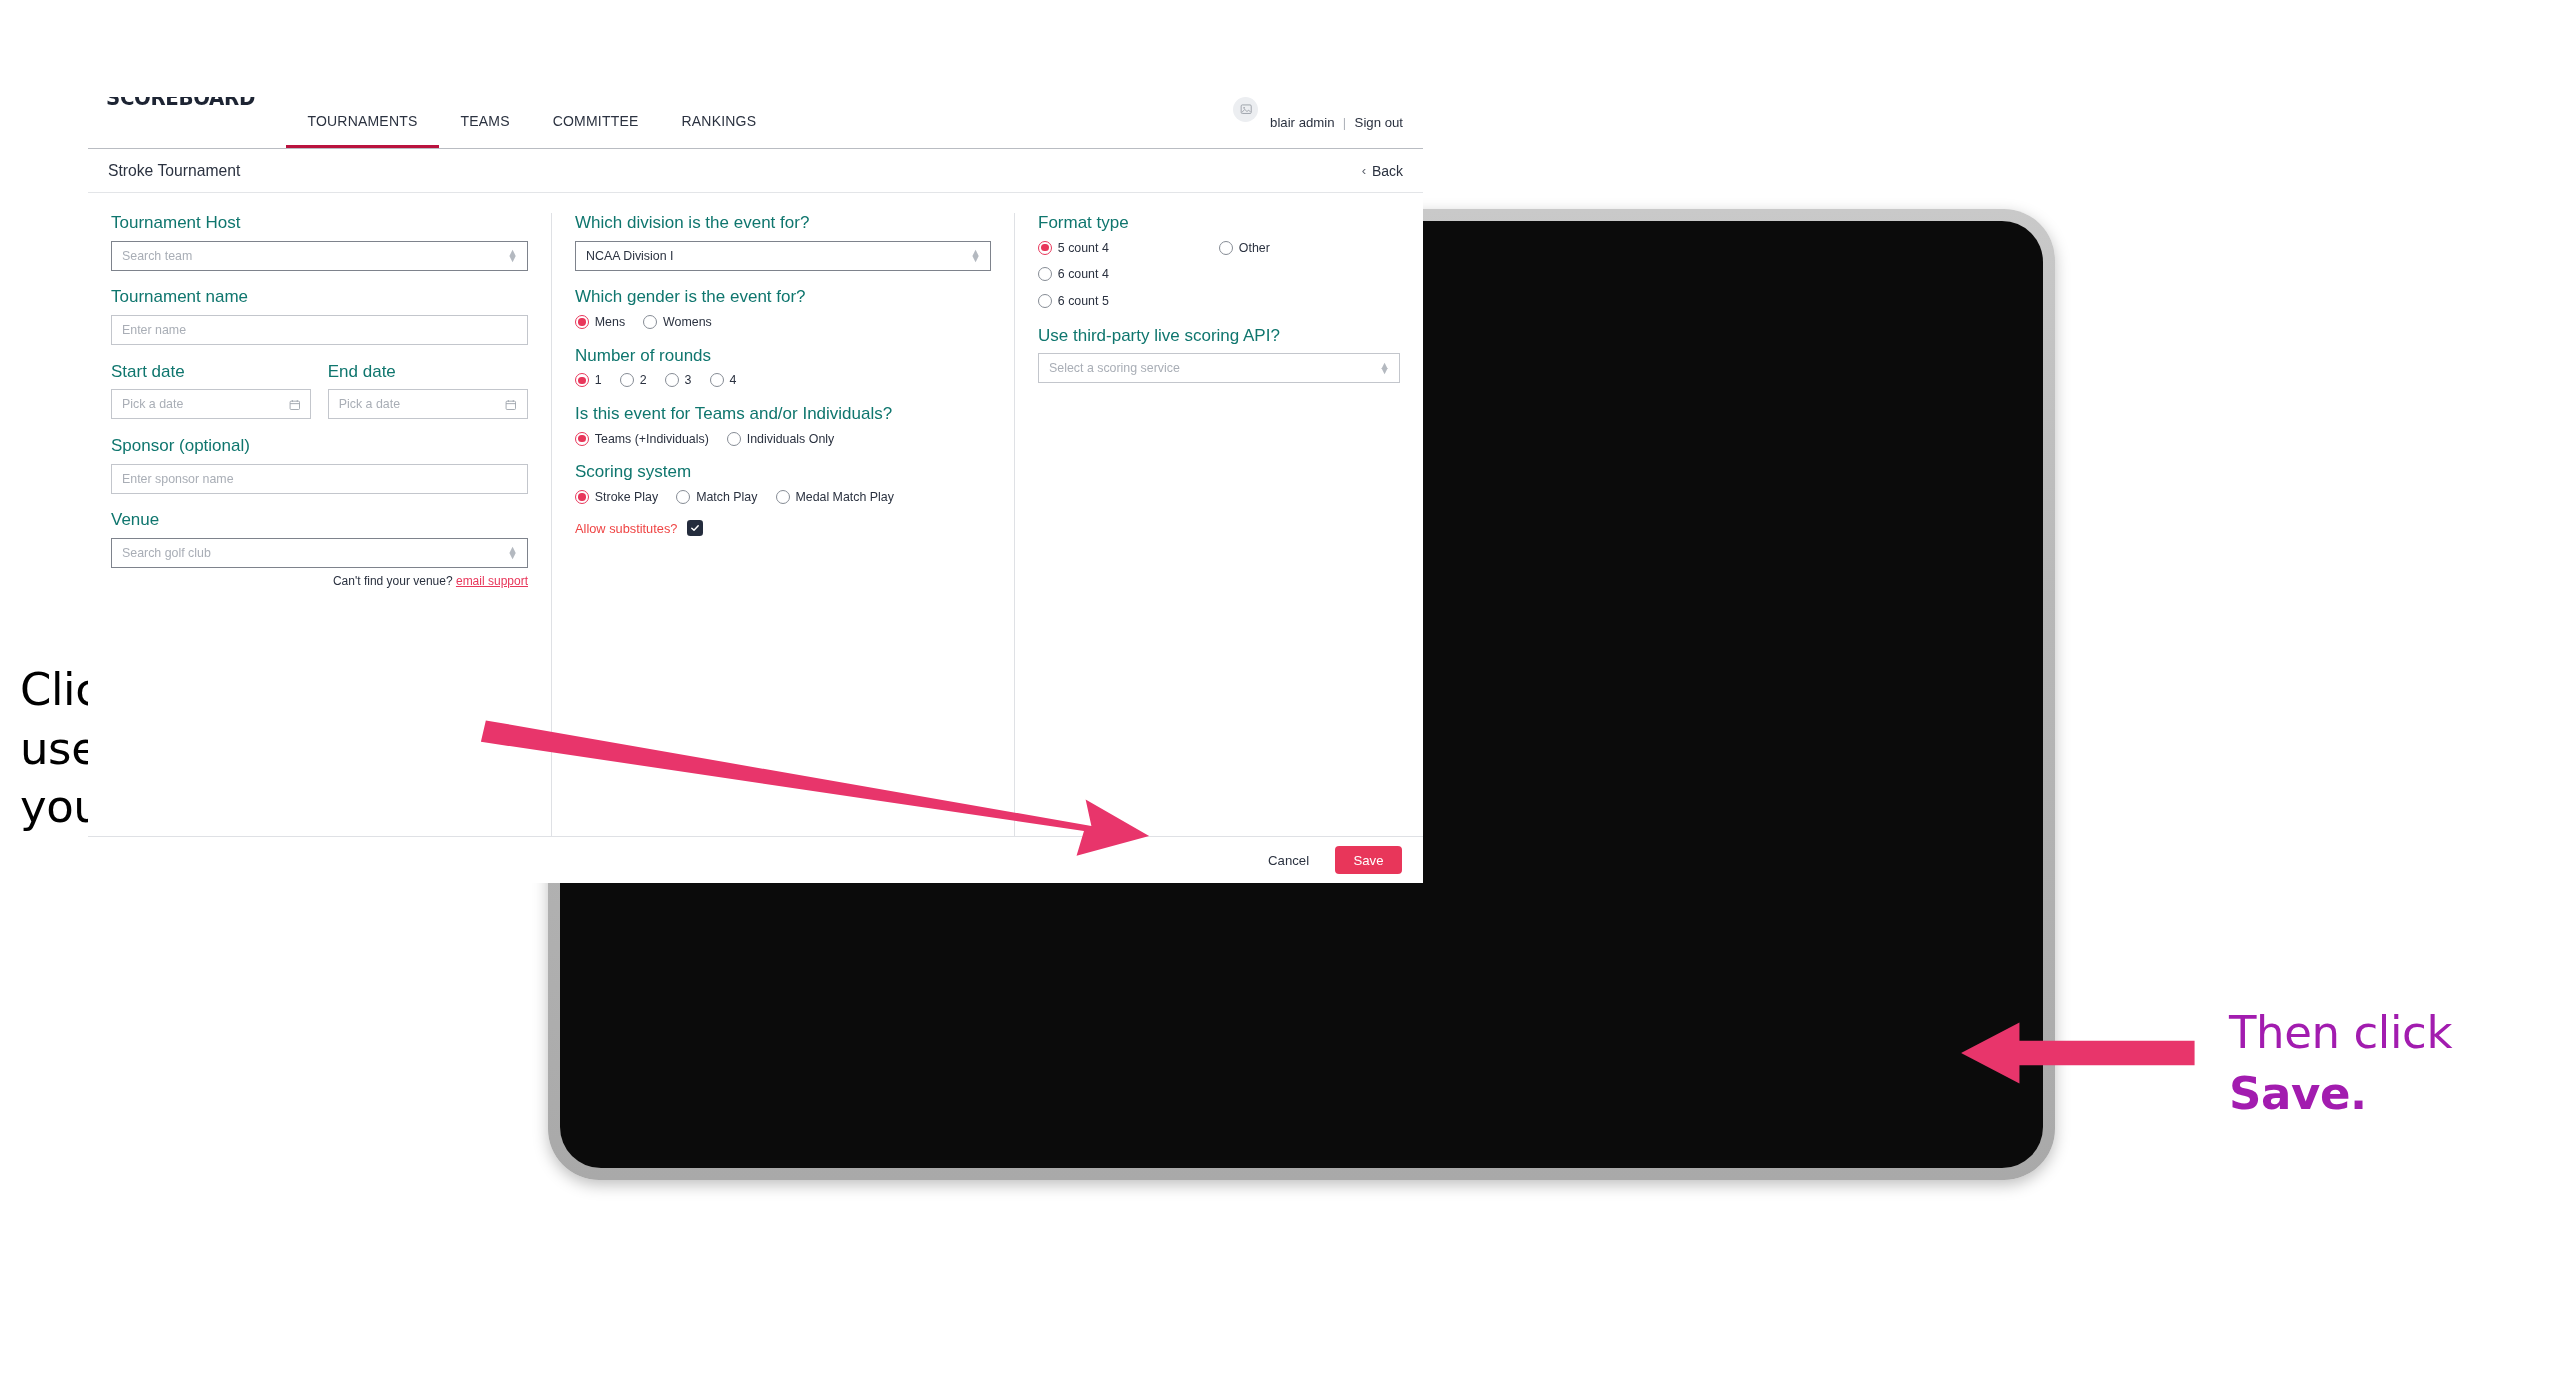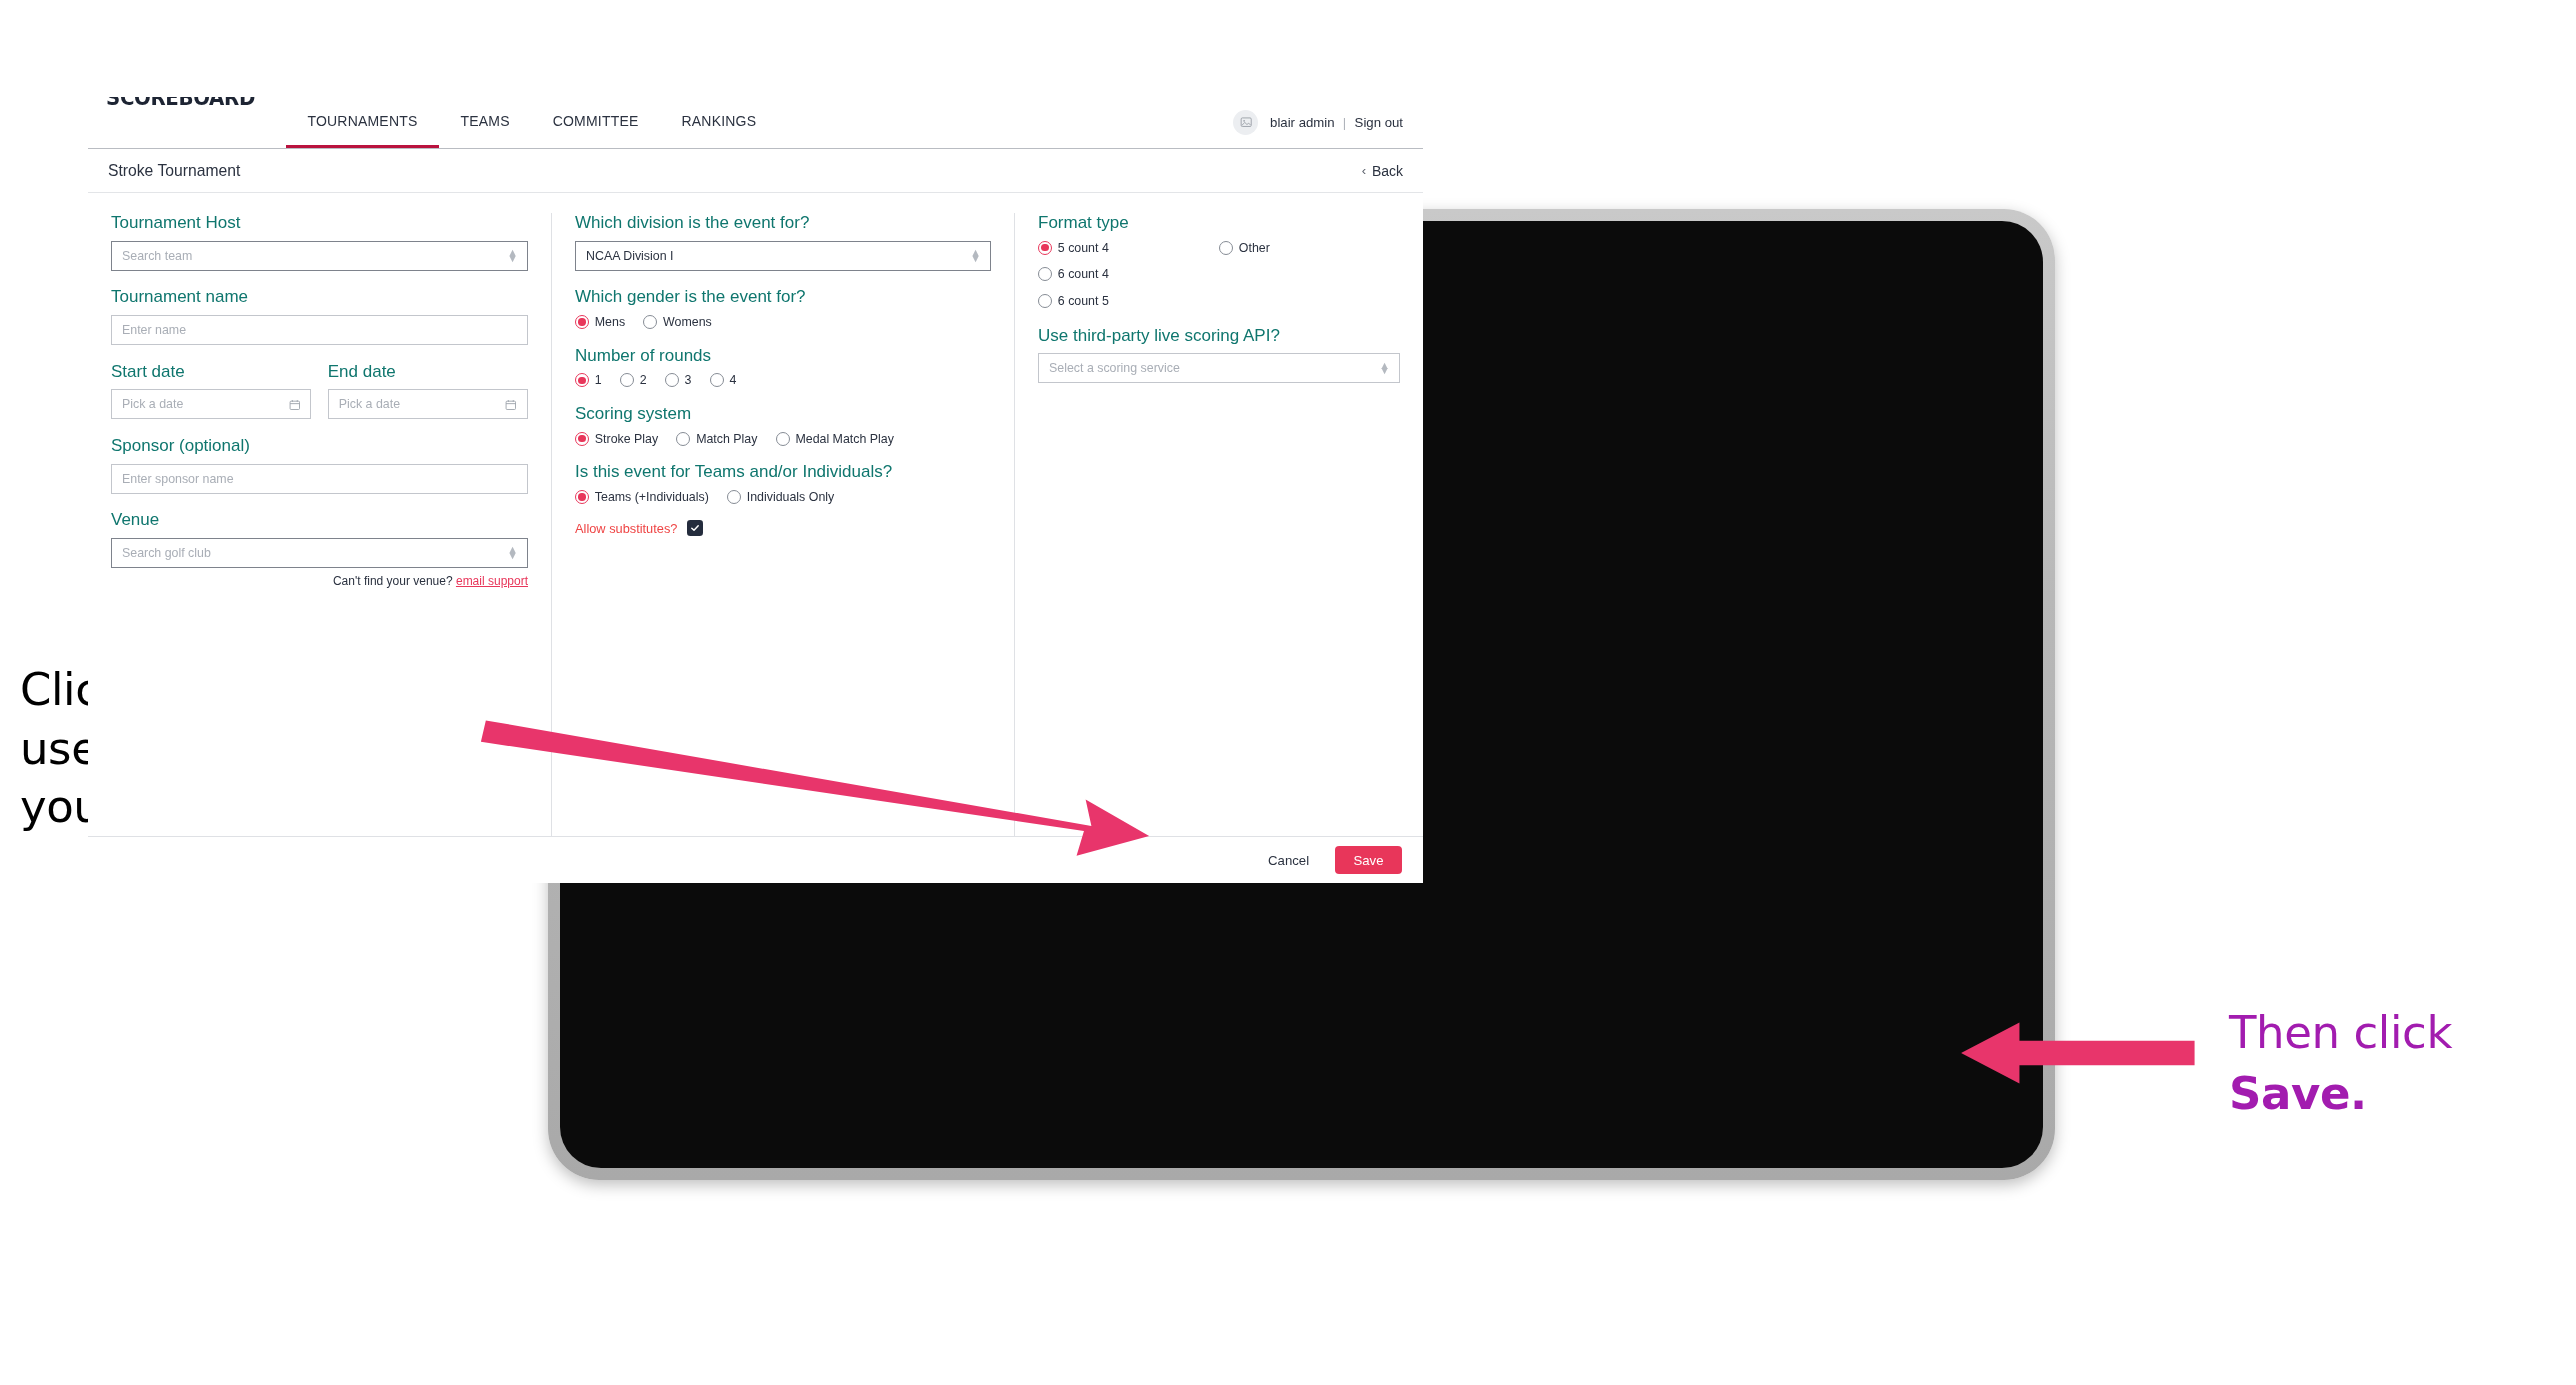--- a/index.html
+++ b/index.html
@@ -155,21 +155,20 @@
     border-bottom: 3.3px solid transparent;
     cursor: pointer;
     white-space: nowrap;
   }
   .nav-tab.active {
     border-bottom-color: #b9123e;
   }
   .nav-right {
     margin-left: auto;
     display: flex;
-    align-items: center;
     padding-right: 20px;
     gap: 11.6px;
   }
   .avatar {
     width: 25px; height: 25px;
     border-radius: 50%;
     background: #eceef1;
     display: flex; align-items: center; justify-content: center;
     color: #8b9099;
   }
@@ -545,47 +544,47 @@
             <span class="radio-label">3</span>
           </label>
           <label class="radio-item">
             <span class="radio"></span>
             <span class="radio-label">4</span>
           </label>
         </div>
       </div>
 
       <div>
+        <div class="field-label">Is this event for Teams and/or Individuals?</div>
+        <div class="radio-row">
+          <label class="radio-item">
+            <span class="radio checked"></span>
+            <span class="radio-label">Teams (+Individuals)</span>
+          </label>
+          <label class="radio-item">
+            <span class="radio"></span>
+            <span class="radio-label">Individuals Only</span>
+          </label>
+        </div>
+      </div>
+
+      <div>
         <div class="field-label">Scoring system</div>
         <div class="radio-row">
           <label class="radio-item">
             <span class="radio checked"></span>
             <span class="radio-label">Stroke Play</span>
           </label>
           <label class="radio-item">
             <span class="radio"></span>
             <span class="radio-label">Match Play</span>
           </label>
           <label class="radio-item">
             <span class="radio"></span>
             <span class="radio-label">Medal Match Play</span>
-          </label>
-        </div>
-      </div>
-
-      <div>
-        <div class="field-label">Is this event for Teams and/or Individuals?</div>
-        <div class="radio-row">
-          <label class="radio-item">
-            <span class="radio checked"></span>
-            <span class="radio-label">Teams (+Individuals)</span>
-          </label>
-          <label class="radio-item">
-            <span class="radio"></span>
-            <span class="radio-label">Individuals Only</span>
           </label>
         </div>
       </div>
 
       <div class="check-row">
         <span class="check-label">Allow substitutes?</span>
         <span class="checkbox">
           <svg width="10" height="10" viewBox="0 0 14 14">
             <path d="M2.5 7.3 L5.6 10.2 L11.5 3.9" fill="none" stroke="#ffffff" stroke-width="2" stroke-linecap="round" stroke-linejoin="round"></path>
           </svg>

